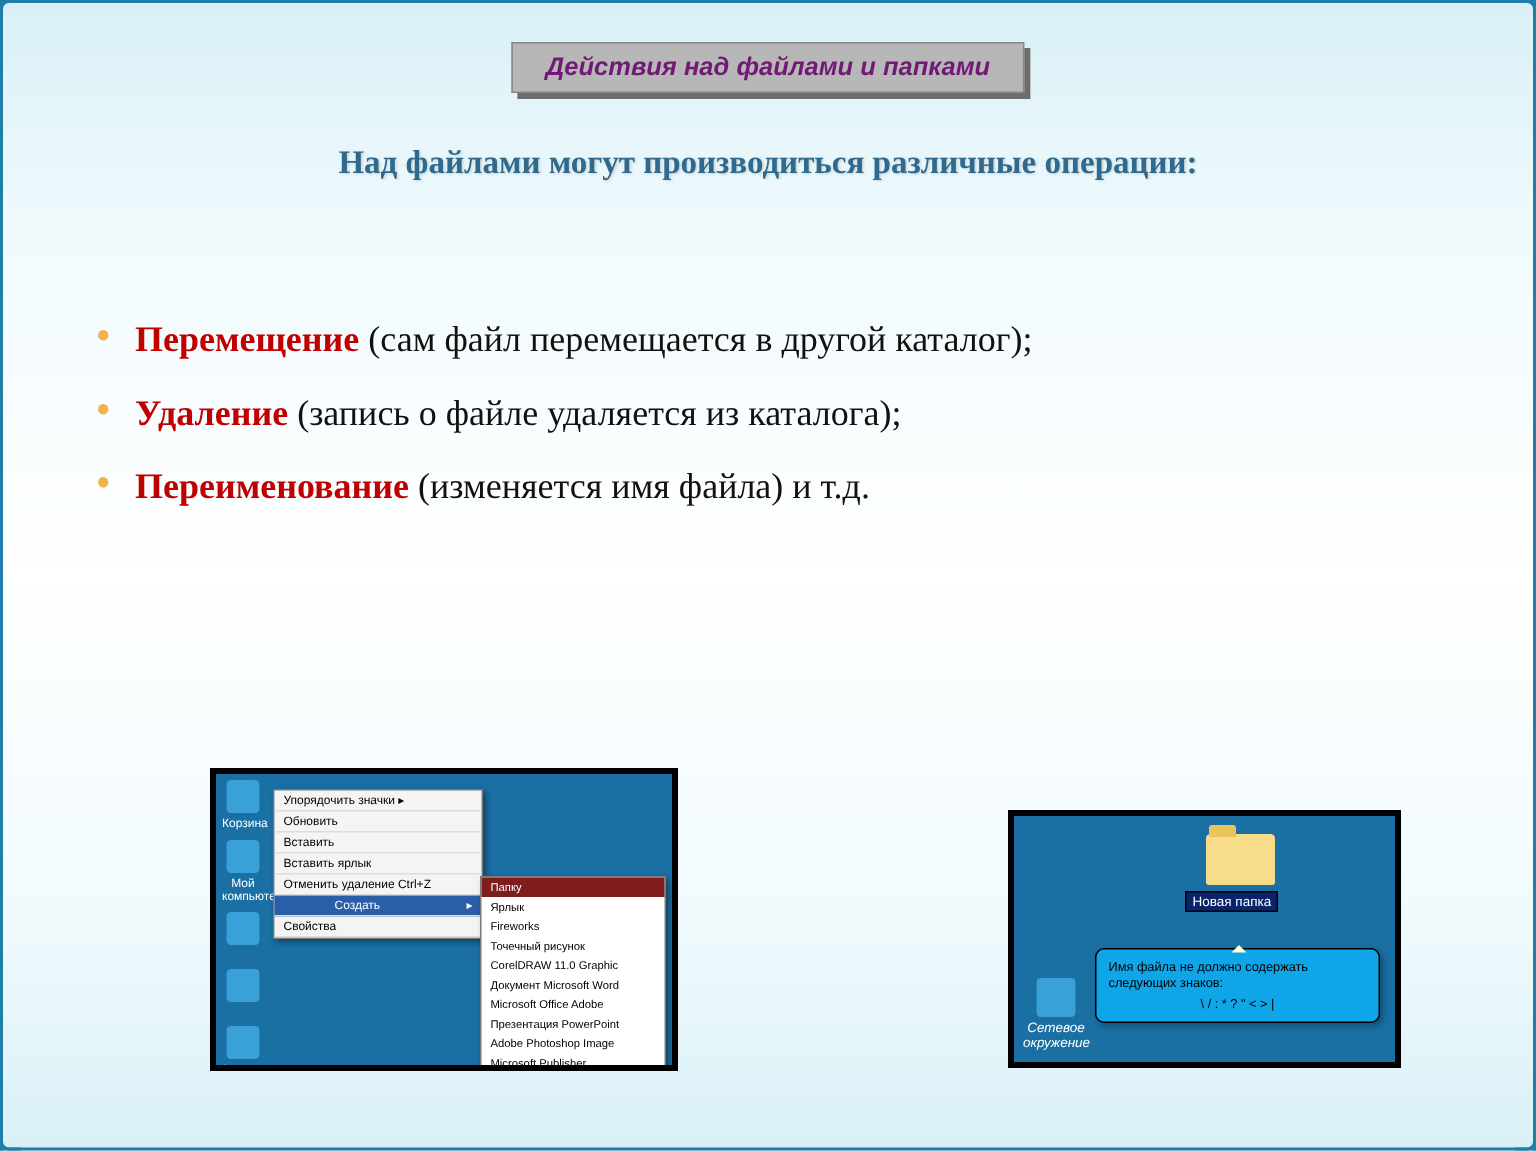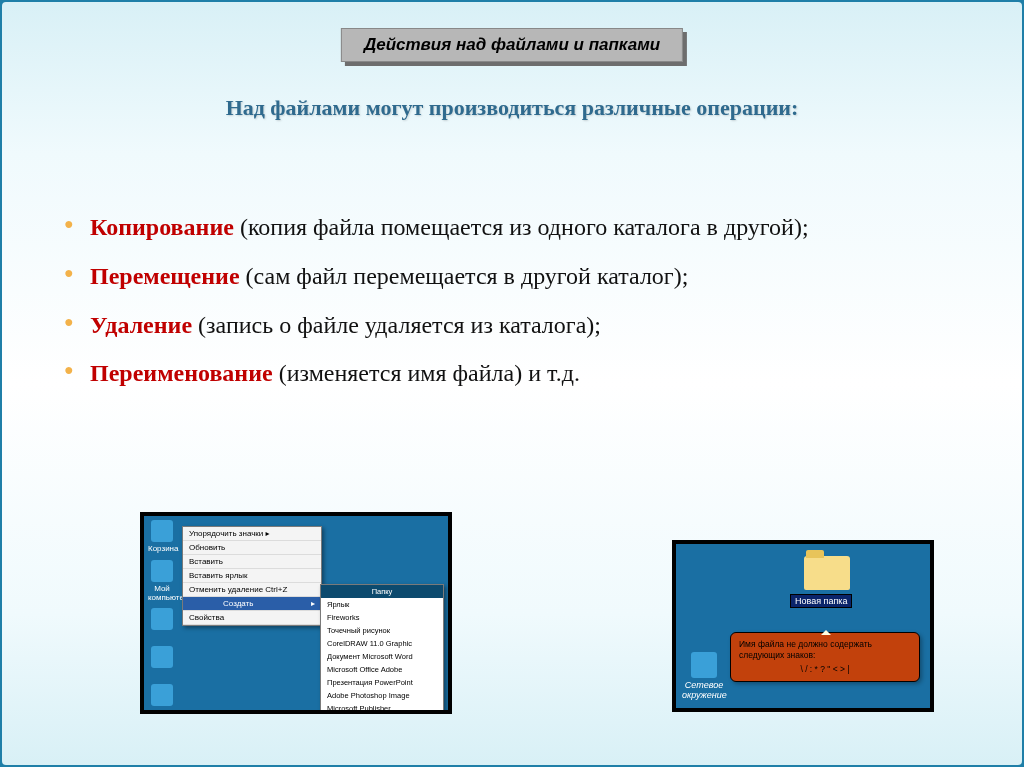--- a/index.html
+++ b/index.html
@@ -26,21 +26,21 @@
   .corner.tr { top: -2px; right: -2px; border-left: none; border-bottom: none; }
   .corner.bl { bottom: -2px; left: -2px; border-right: none; border-top: none; }
   .corner.br { bottom: -2px; right: -2px; border-left: none; border-top: none; }
 
   .header-bar {
     position: absolute;
     top: 28px;
     left: 50%;
     transform: translateX(-50%);
     background: #b7b7b7;
-    color: #000000;
+    color: #701a75;
     font-family: Arial, sans-serif;
     font-size: 17px;
     font-weight: bold;
     font-style: italic;
     padding: 6px 22px;
     border: 1px solid #888;
     box-shadow: 4px 4px 0 #6d6d6d;
     white-space: nowrap;
   }
 
@@ -137,21 +137,21 @@
     position: absolute;
     left: 176px; top: 68px;
     width: 124px;
     background: #ffffff;
     border: 1px solid #7a7a7a;
     font-size: 7.5px;
     color: #000;
     box-shadow: 2px 2px 4px rgba(0,0,0,0.4);
   }
   .sub-menu .mi { padding: 2px 6px; white-space: nowrap; overflow: hidden; }
-  .sub-menu .mi.hi { background: #0c4a6e; color: #fff; text-align: center; }
+  .sub-menu .mi.hi { background: #7f1d1d; color: #fff; }
 
   
   .desk-right {
     width: 100%; height: 100%;
     background: #1a6fa3;
     position: relative;
     overflow: hidden;
     font-family: Tahoma, Arial, sans-serif;
   }
   .folder {
@@ -175,21 +175,21 @@
     background: #0a246a;
     color: #fff;
     font-size: 9px;
     padding: 1px 4px;
     border: 1px solid #000;
   }
   .tooltip {
     position: absolute;
     left: 54px; top: 88px;
     width: 190px;
-    background: #c2410c;
+    background: #0ea5e9;
     border: 1px solid #000;
     border-radius: 6px;
     font-size: 8.5px;
     color: #000;
     padding: 6px 8px;
     line-height: 1.35;
     box-shadow: 2px 2px 4px rgba(0,0,0,0.3);
   }
   .tooltip::before {
     content: "";
@@ -223,21 +223,20 @@
   <div class="corner bl"></div>
     <div class="corner br"></div>
 </div>
 
 <div class="header-bar">Действия над файлами и папками</div>
 
 <div class="title">Над файлами могут производиться различные операции:</div>
 
 <div class="content">
   <ul>
-    <li><span class="kw">Копирование</span><span> (копия файла помещается из одного каталога в другой);</span></li>
     <li><span class="kw">Перемещение</span><span> (сам файл перемещается в другой каталог);</span></li>
     <li><span class="kw">Удаление</span><span> (запись о файле удаляется из каталога);</span></li>
     <li><span class="kw">Переименование</span><span> (изменяется имя файла) и т.д.</span></li>
   </ul>
 </div>
 
 <div class="img-wrap img-left">
   <div class="desk-left">
     <div id="dl-icons">
         <div class="dl-icon" style="top: 4px; left: 4px;"><div class="sq"></div>Корзина</div>

